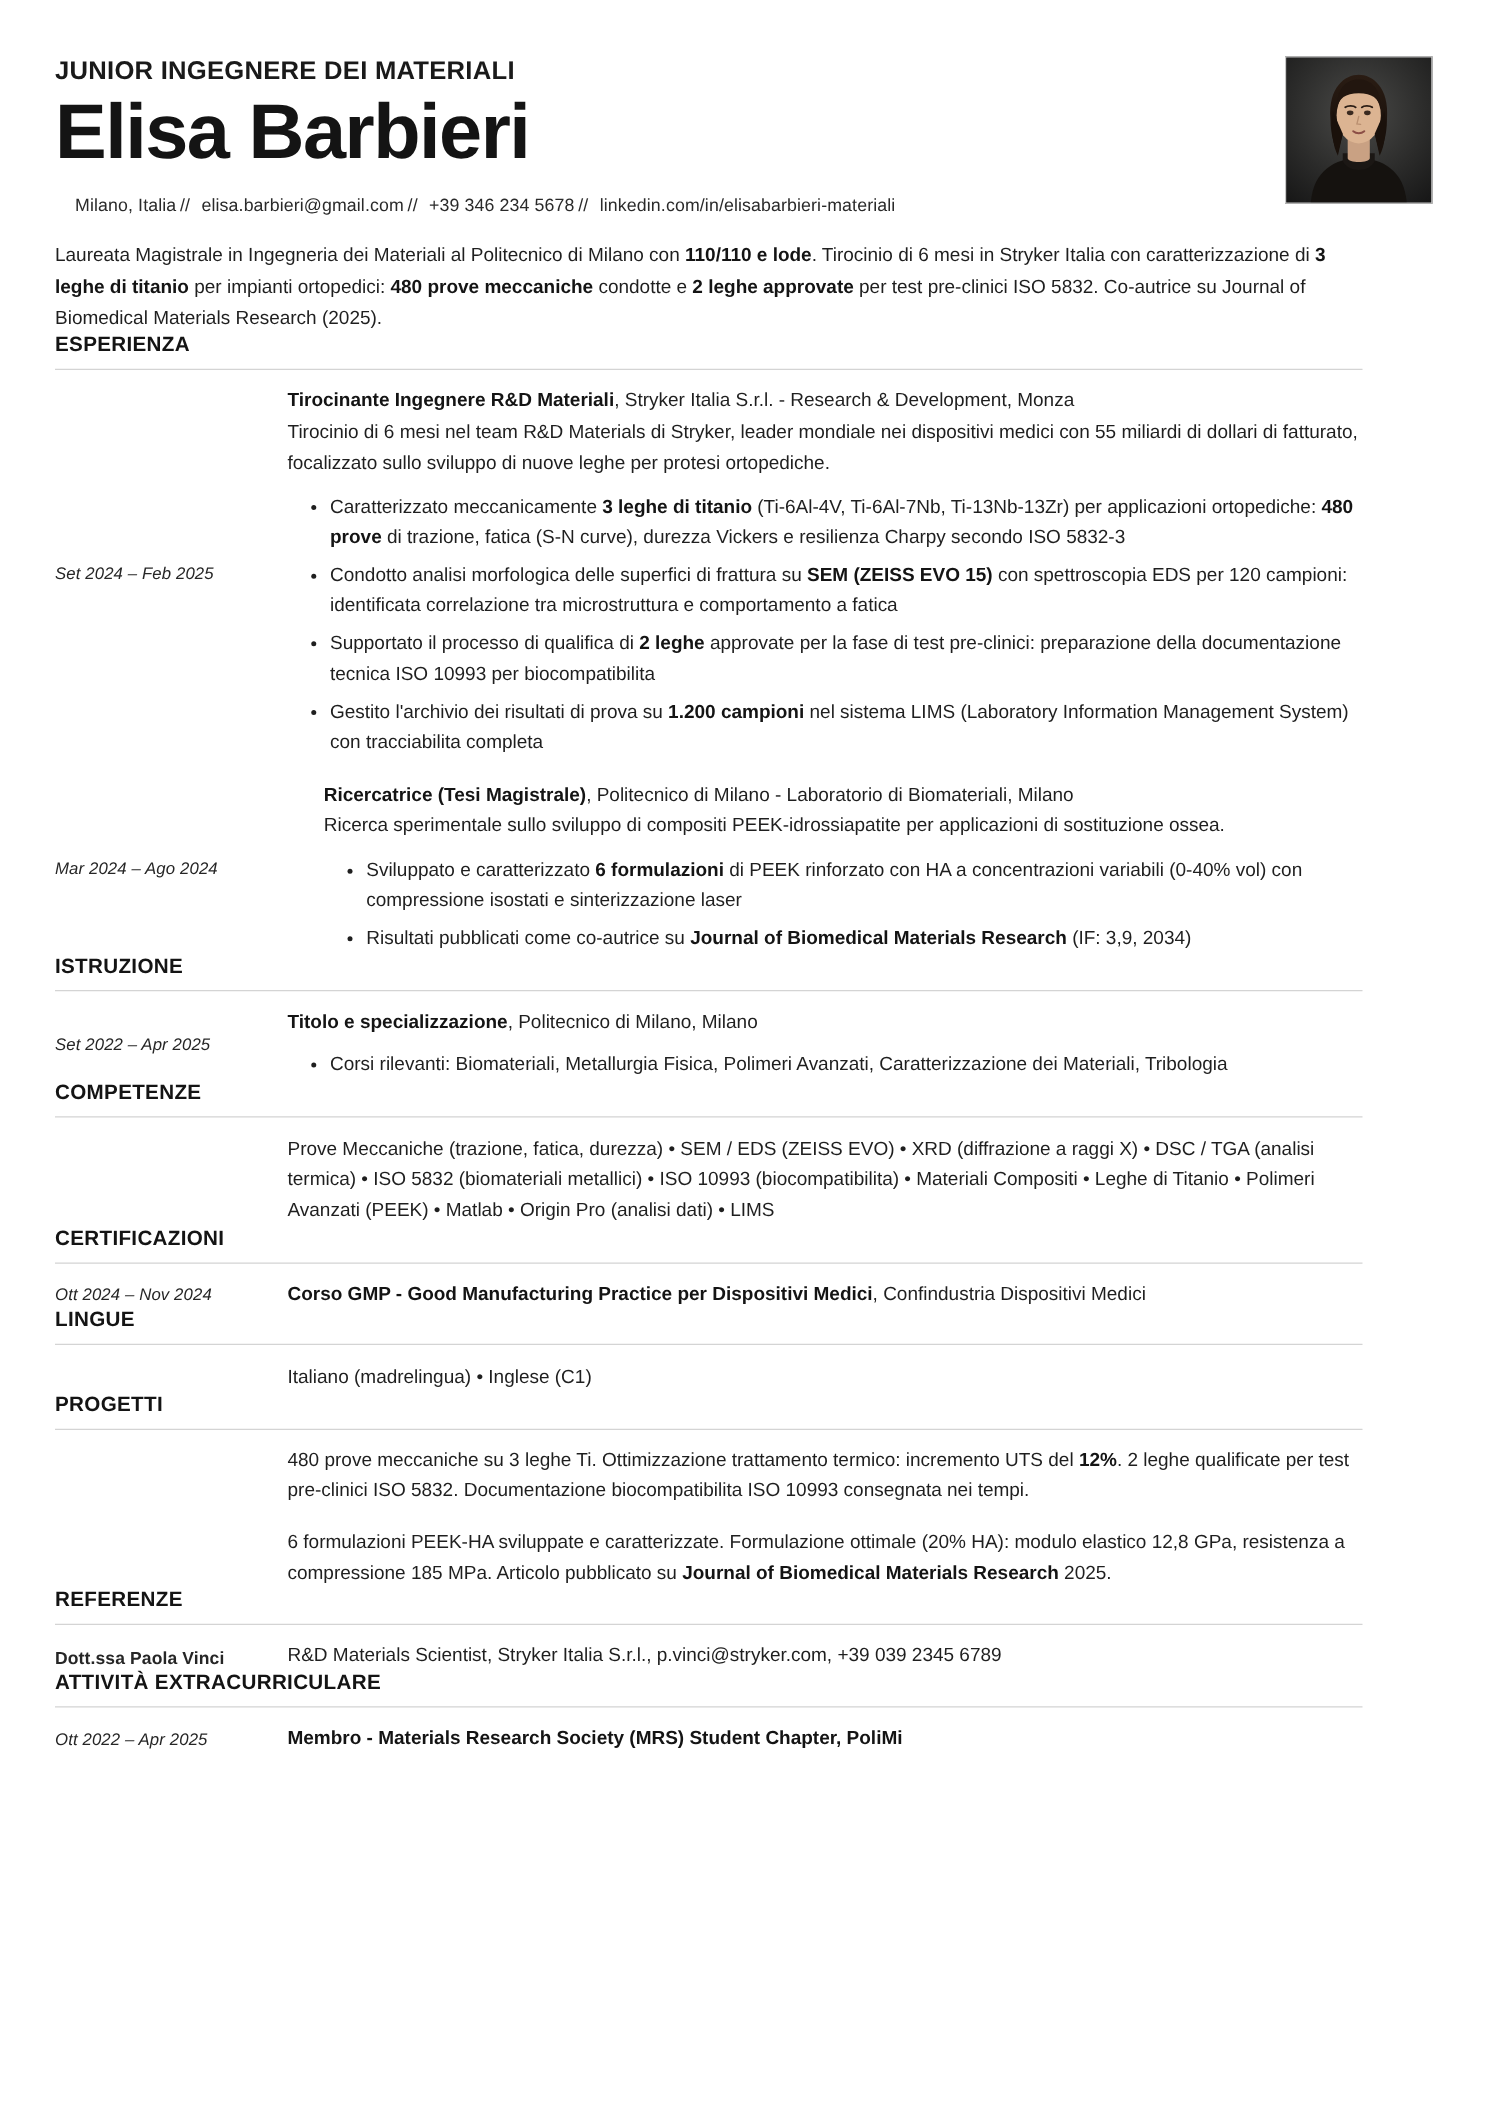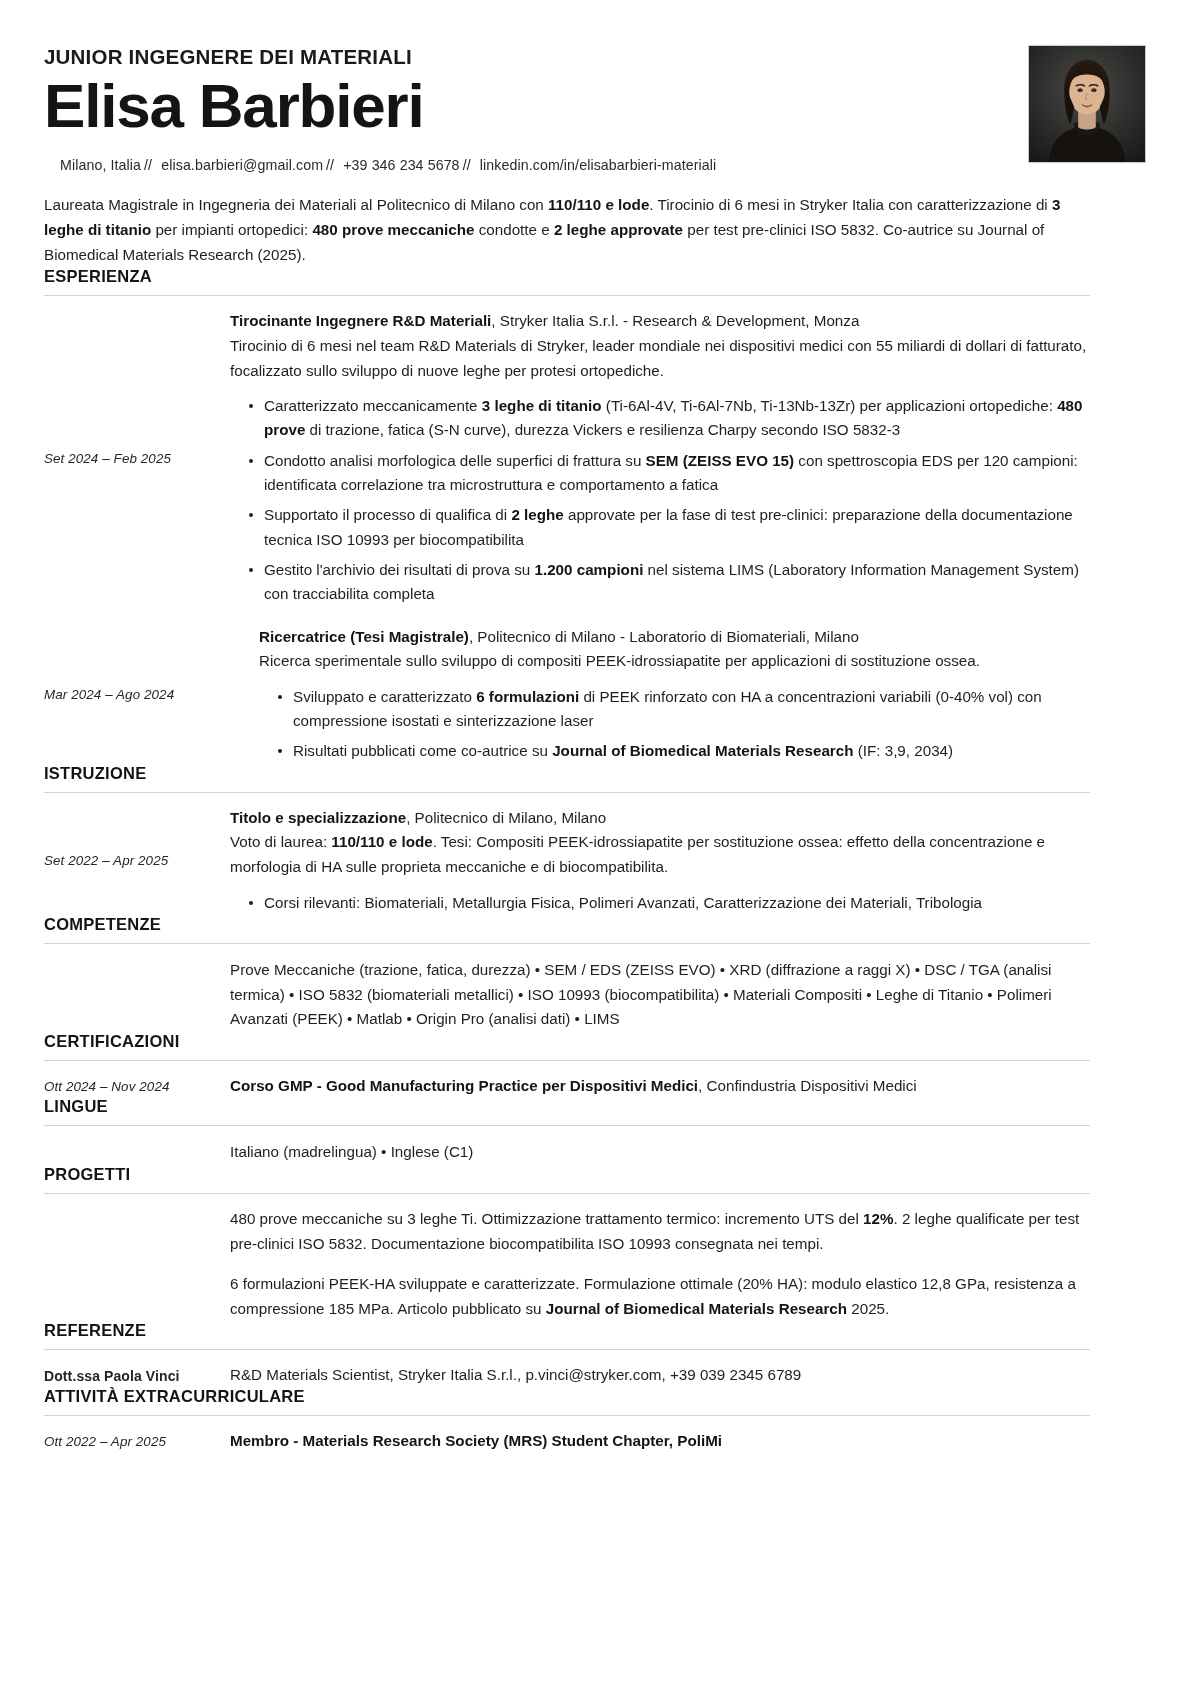--- a/index.html
+++ b/index.html
@@ -220,21 +220,20 @@
             </ul>
           </div>
         </div>
       </div>
       <div class="section">
         <div class="section-title">ISTRUZIONE</div>
         <div class="entry">
           <div class="entry-date">Set 2022 – Apr 2025</div>
           <div class="entry-body">
             <div class="entry-head"><b>Titolo e specializzazione</b><span>, Politecnico di Milano, Milano</span></div>
-            <div class="entry-desc"><span>Voto di laurea: </span><b>110/110 e lode</b><span>. Tesi: Compositi PEEK-idrossiapatite per sostituzione ossea: effetto della concentrazione e morfologia di HA sulle proprieta meccaniche e di biocompatibilita.</span></div>
             <ul class="bullets">
               <li><span>Corsi rilevanti: Biomateriali, Metallurgia Fisica, Polimeri Avanzati, Caratterizzazione dei Materiali, Tribologia</span></li>
             </ul>
           </div>
         </div>
       </div>
       <div class="section">
         <div class="section-title">COMPETENZE</div>
         <div class="entry">
           <div class="entry-date"></div>

